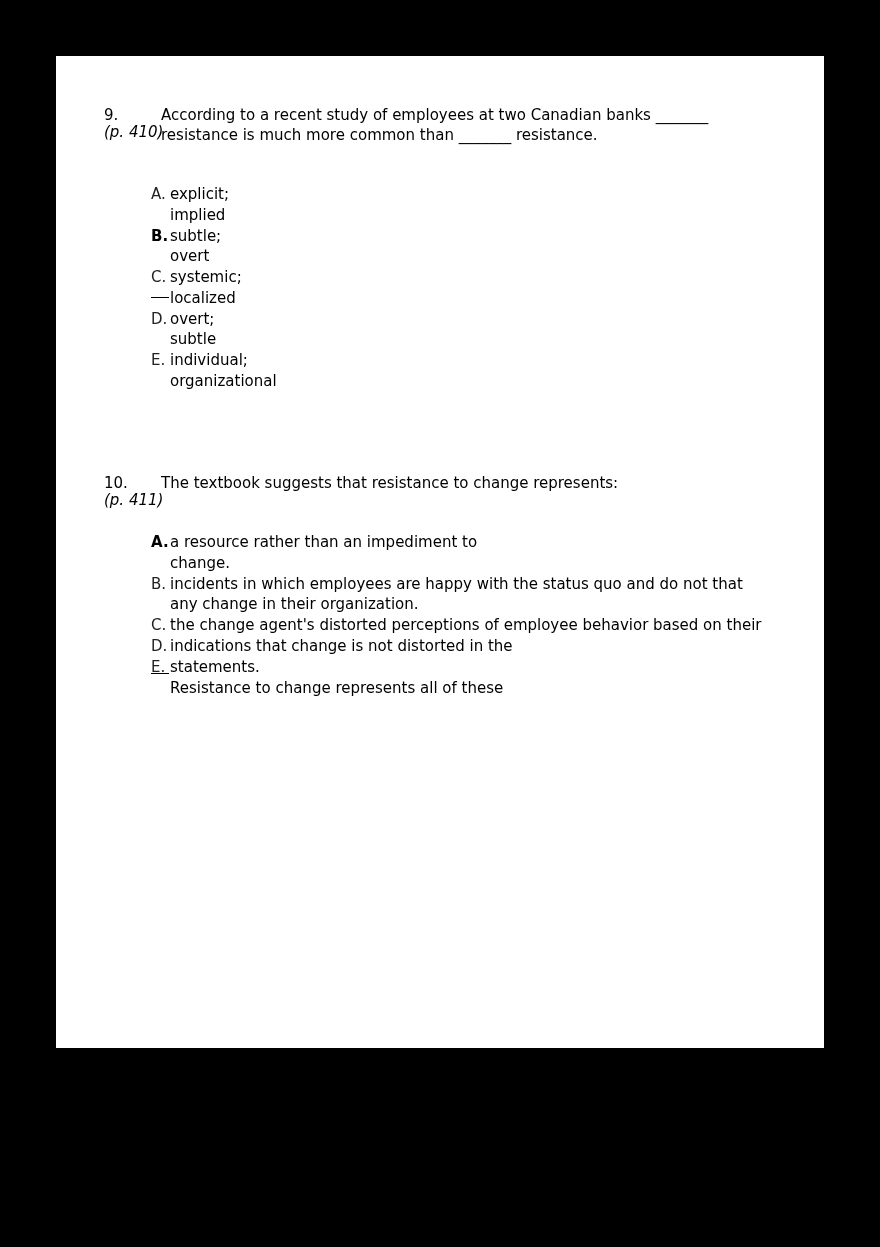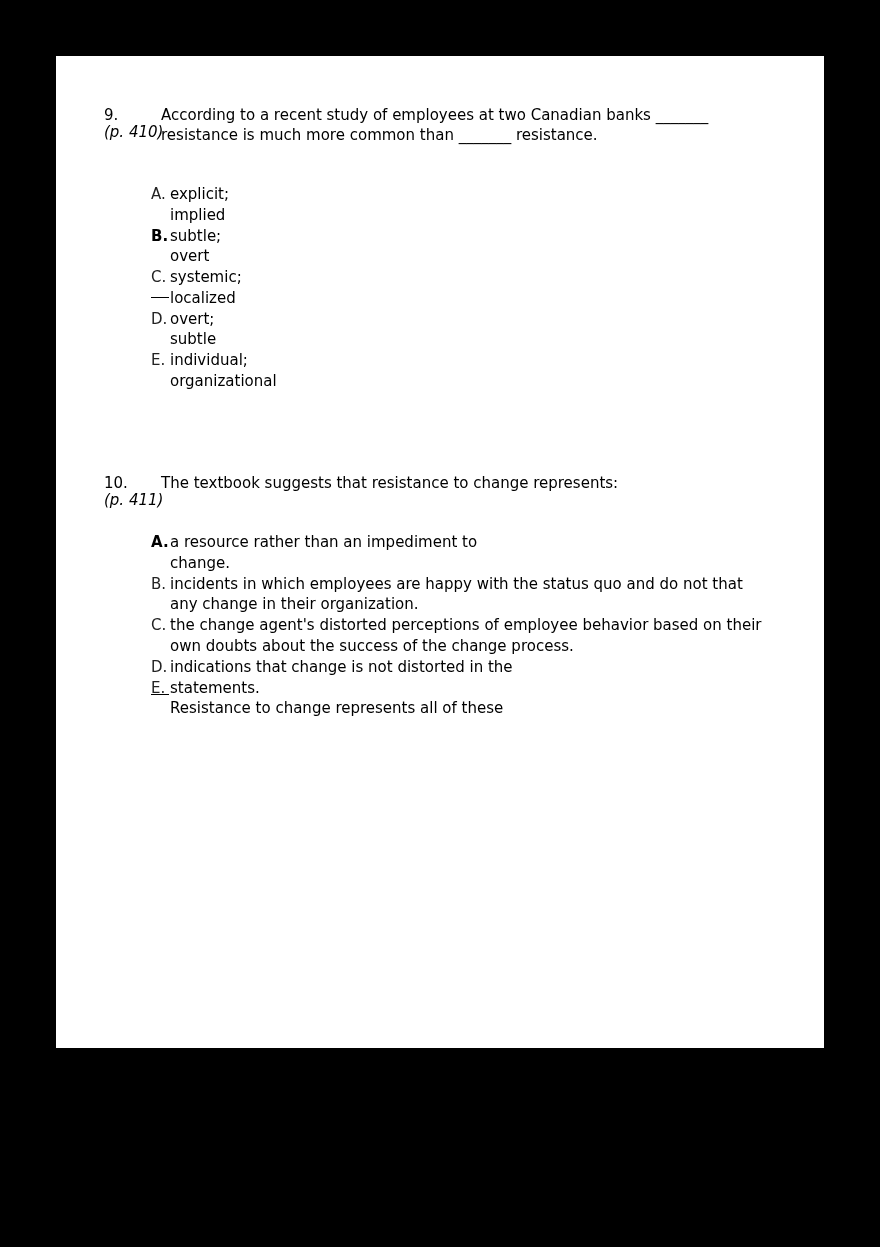--- a/index.html
+++ b/index.html
@@ -75,21 +75,20 @@
         <div>change.</div>
       </div>
       <div class="opt">
         <span class="letter">B.</span>
         <div>incidents in which employees are happy with the status quo and do not that</div>
         <div>any change in their organization.</div>
       </div>
       <div class="opt">
         <span class="letter">C.</span>
         <div>the change agent's distorted perceptions of employee behavior based on their</div>
-        <div>own doubts about the success of the change process.</div>
       </div>
       <div class="opt">
         <span class="letter">D.</span>
         <span class="mark low"></span>
         <div>indications that change is not distorted in the</div>
       </div>
       <div class="opt">
         <span class="letter">E.</span>
         <div>statements.</div>
         <div>Resistance to change represents all of these</div>

